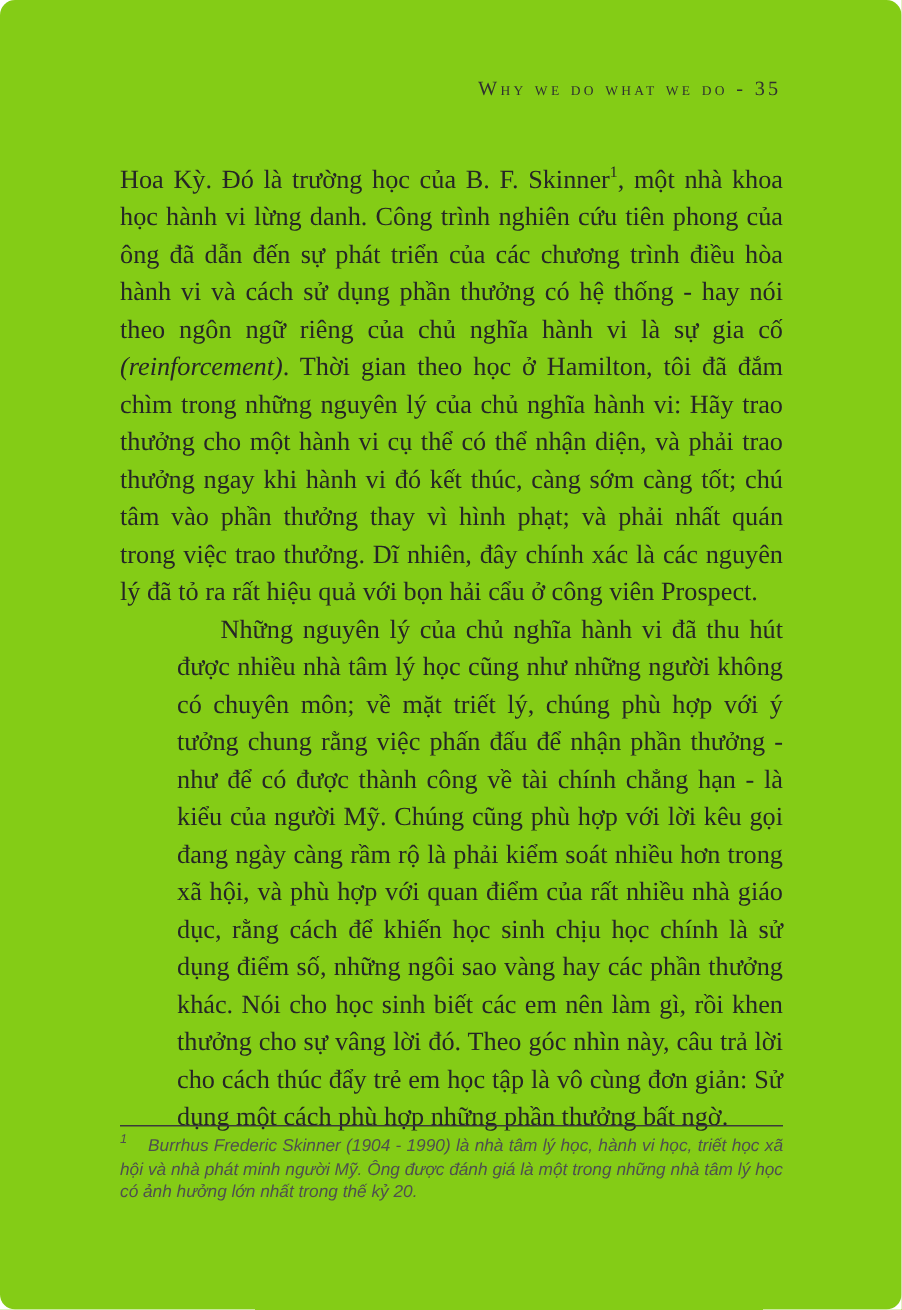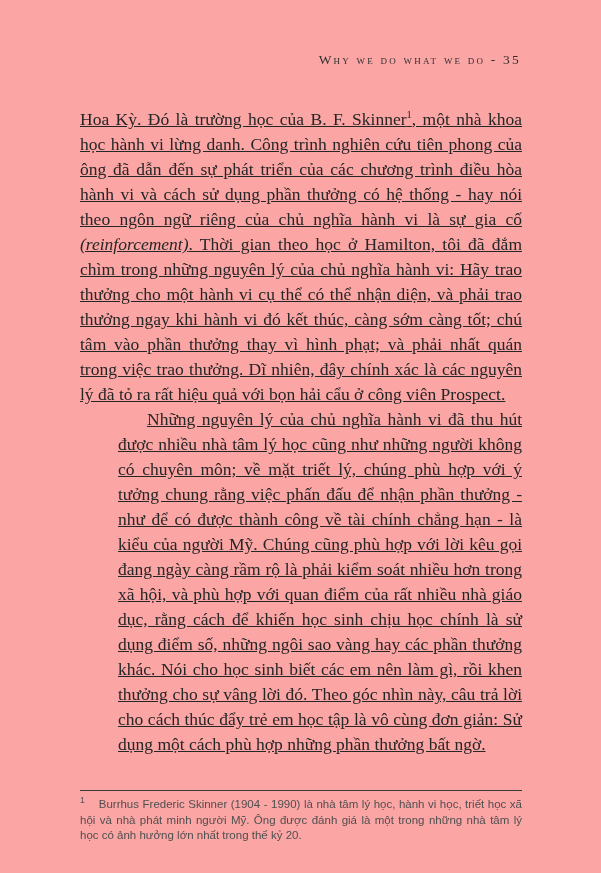--- a/index.html
+++ b/index.html
@@ -4,23 +4,24 @@
 <style>
   * { margin: 0; padding: 0; box-sizing: border-box; }
   html, body {
     background: #ffffff;
     font-family: "Liberation Serif", serif;
   }
   .page {
     position: relative;
     width: 601px;
     height: 873px;
-    background: #fca5a5;
+    background: #84cc16;
     color: #262626;
     overflow: hidden;
+    border-radius: 10px;
   }
   .running-header {
     position: absolute;
     top: 50px;
     left: 80px;
     right: 80px;
     text-align: right;
   }
   .running-header-text {
     font-variant: small-caps;
@@ -30,39 +31,39 @@
   }
   .page-body {
     position: absolute;
     top: 107px;
     left: 80px;
     width: 442px;
     font-size: 17.5px;
     line-height: 25px;
     text-align: justify;
     color: #262626;
-    text-decoration: underline;
   }
   .para { margin: 0; }
   .para.indent { text-indent: 29px; margin-left: 38px; }
   sup.fnref {
     font-size: 10.5px;
     line-height: 0;
     vertical-align: super;
   }
   em { font-style: italic; }
   .footnote-area {
     position: absolute;
-    top: 790px;
+    top: 750px;
     left: 80px;
     width: 442px;
     font-family: "Liberation Sans", sans-serif;
     font-size: 11.5px;
     line-height: 15.5px;
     color: #4f4f4f;
+    font-style: italic;
   }
   .footnote-rule {
     width: 100%;
     border-top: 1px solid #3a3a3a;
     margin-bottom: 6px;
   }
   .footnote { text-align: justify; }
   .fn-marker {
     font-size: 8.5px;
     line-height: 0;

